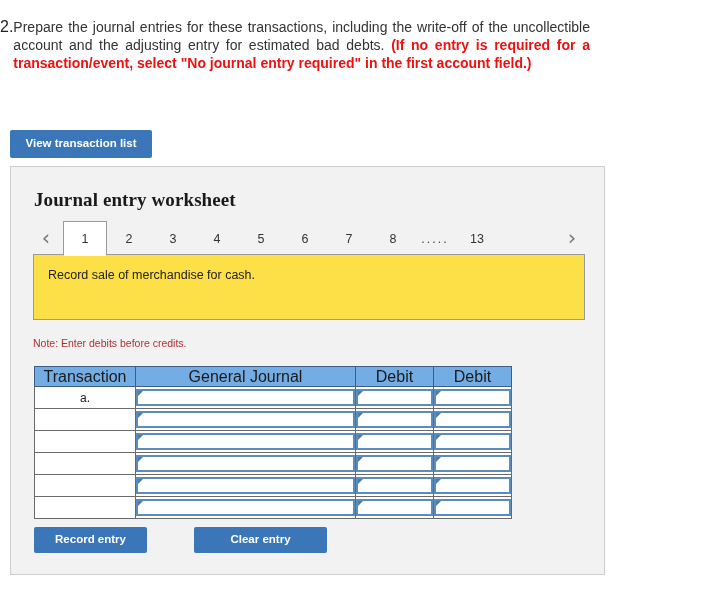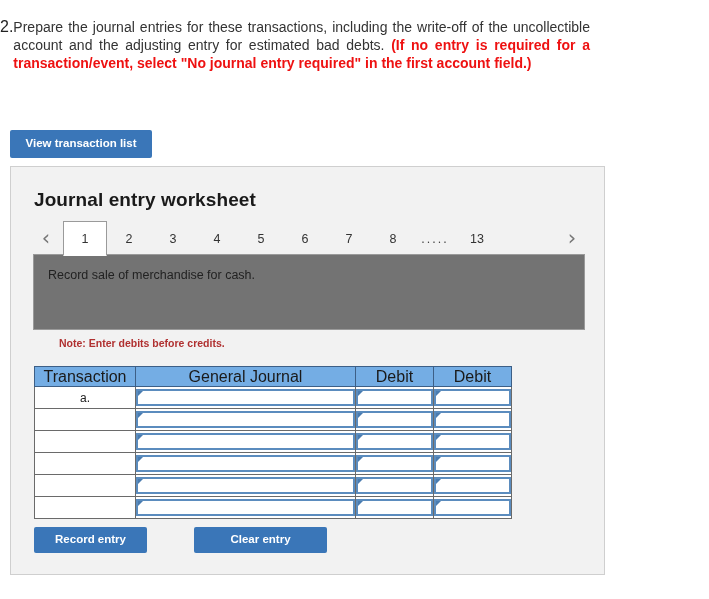--- a/index.html
+++ b/index.html
@@ -75,20 +75,21 @@
   }
 
   #worksheet-title {
     position: absolute;
     left: 23px;
     top: 22px;
     font-size: 19px;
     font-weight: bold;
     color: #1a1a1a;
     letter-spacing: .1px;
+    font-family: Liberation Serif, serif;
   }
 
   
   #pager {
     position: absolute;
     left: 22px;
     top: 54px;
     width: 552px;
     height: 34px;
   }
@@ -145,43 +146,42 @@
     cursor: default;
     color: #444;
   }
 
   
   #instruction-box {
     position: absolute;
     left: 22px;
     top: 87px;
     width: 552px;
-    height: 76px;
-    background: #737373;
+    height: 66px;
+    background: #fde047;
     border: 1px solid #9a9a9a;
     box-sizing: border-box;
     z-index: 1;
     padding-left: 16px;
   }
   #instruction-text {
     position: absolute;
     left: 14px;
     top: 13px;
     font-size: 12.5px;
     color: #222;
   }
 
   #note-text {
     position: absolute;
     left: 22px;
     top: 170px;
     font-size: 10.5px;
-    font-weight: bold;
+    font-weight: normal;
     color: #b03030;
-    margin-left: 26px;
   }
 
   
   #journal-table {
     position: absolute;
     left: 23px;
     top: 199px;
     border-collapse: collapse;
     table-layout: fixed;
     width: 473px;

